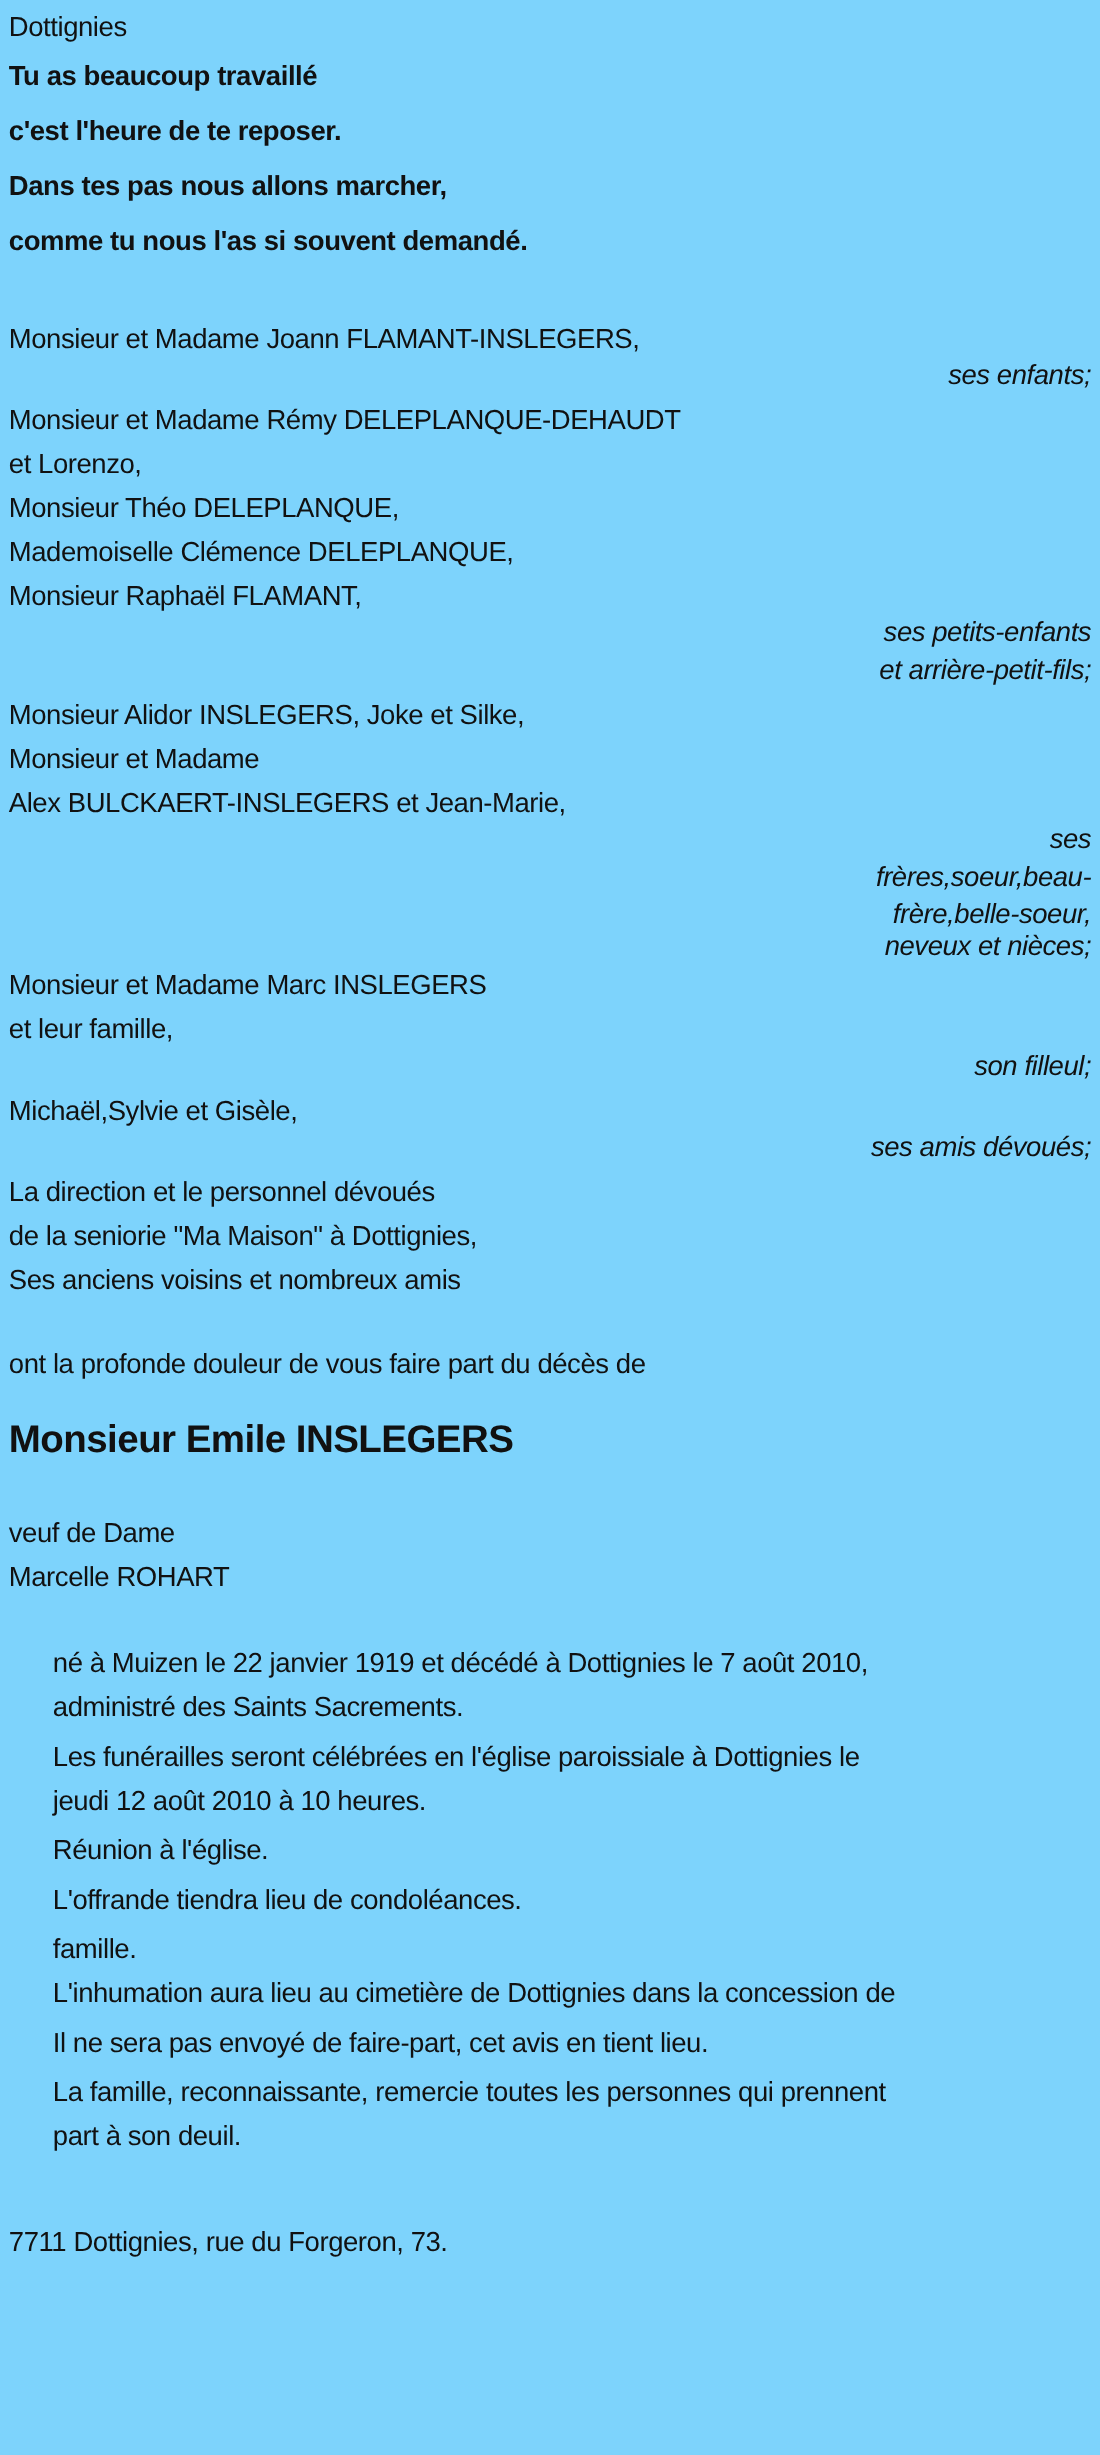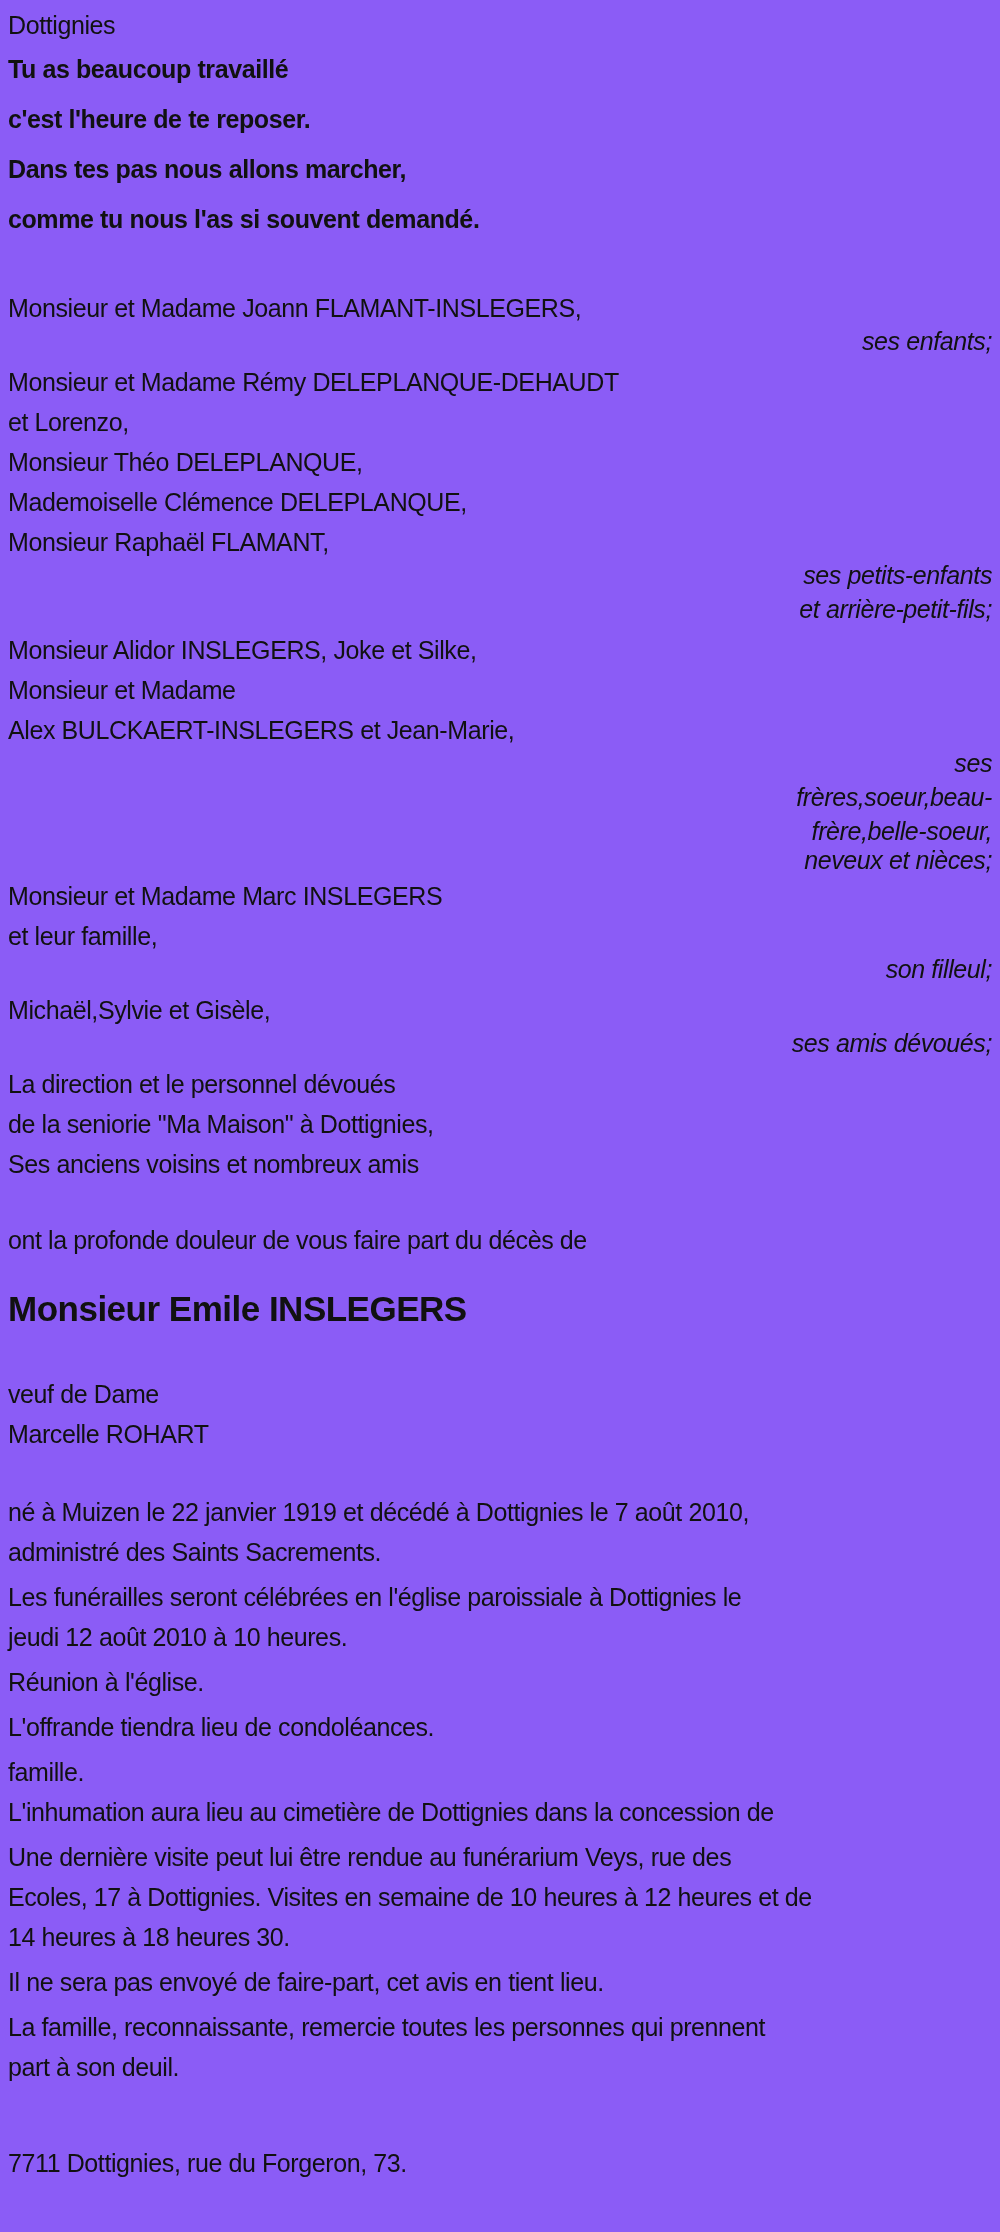--- a/index.html
+++ b/index.html
@@ -8,21 +8,21 @@
     width: 1000px;
     font-family: "Liberation Sans", "DejaVu Sans", sans-serif;
     color: #111111;
     -webkit-font-smoothing: antialiased;
   }
   .page {
     width: 1000px;
     height: 2232px;
     overflow: hidden;
     padding: 6px 8px 0 8px;
-    background: #8b5cf6;
+    background: #7dd3fc;
   }
   .txt {
     font-size: 25px;
     letter-spacing: -0.4px;
     line-height: 40px;
   }
   .location-line { line-height: 38px; }
   .epigraph { margin-bottom: 44px; }
   .epigraph-line {
     font-weight: 700;
@@ -39,21 +39,21 @@
   .intro-line { margin-top: 36px; }
   .deceased-heading {
     margin-top: 26px;
     font-size: 35px;
     font-weight: 700;
     letter-spacing: -0.5px;
     line-height: 46px;
   }
   .widower-block { margin-top: 42px; }
   .details-block { margin-top: 38px; }
-  .detail-paragraph { margin-bottom: 5px; }
+  .detail-paragraph { margin-bottom: 5px; margin-left: 40px; }
   .detail-line { line-height: 40px; }
   .address-line { margin-top: 56px; }
 </style>
 </head>
 <body>
 
 <main class="page">
 
   <div class="txt location-line">Dottignies</div>
 
@@ -138,25 +138,20 @@
       <div class="txt detail-line">Réunion à l'église.</div>
     </div>
     <div class="detail-paragraph">
       <div class="txt detail-line">L'offrande tiendra lieu de condoléances.</div>
     </div>
     <div class="detail-paragraph">
       <div class="txt detail-line">famille.</div>
       <div class="txt detail-line">L'inhumation aura lieu au cimetière de Dottignies dans la concession de</div>
     </div>
     <div class="detail-paragraph">
-      <div class="txt detail-line">Une dernière visite peut lui être rendue au funérarium Veys, rue des</div>
-      <div class="txt detail-line">Ecoles, 17 à Dottignies. Visites en semaine de 10 heures à 12 heures et de</div>
-      <div class="txt detail-line">14 heures à 18 heures 30.</div>
-    </div>
-    <div class="detail-paragraph">
       <div class="txt detail-line">Il ne sera pas envoyé de faire-part, cet avis en tient lieu.</div>
     </div>
     <div class="detail-paragraph">
       <div class="txt detail-line">La famille, reconnaissante, remercie toutes les personnes qui prennent</div>
       <div class="txt detail-line">part à son deuil.</div>
     </div>
   </section>
 
   <div class="txt address-line">7711 Dottignies, rue du Forgeron, 73.</div>
 

